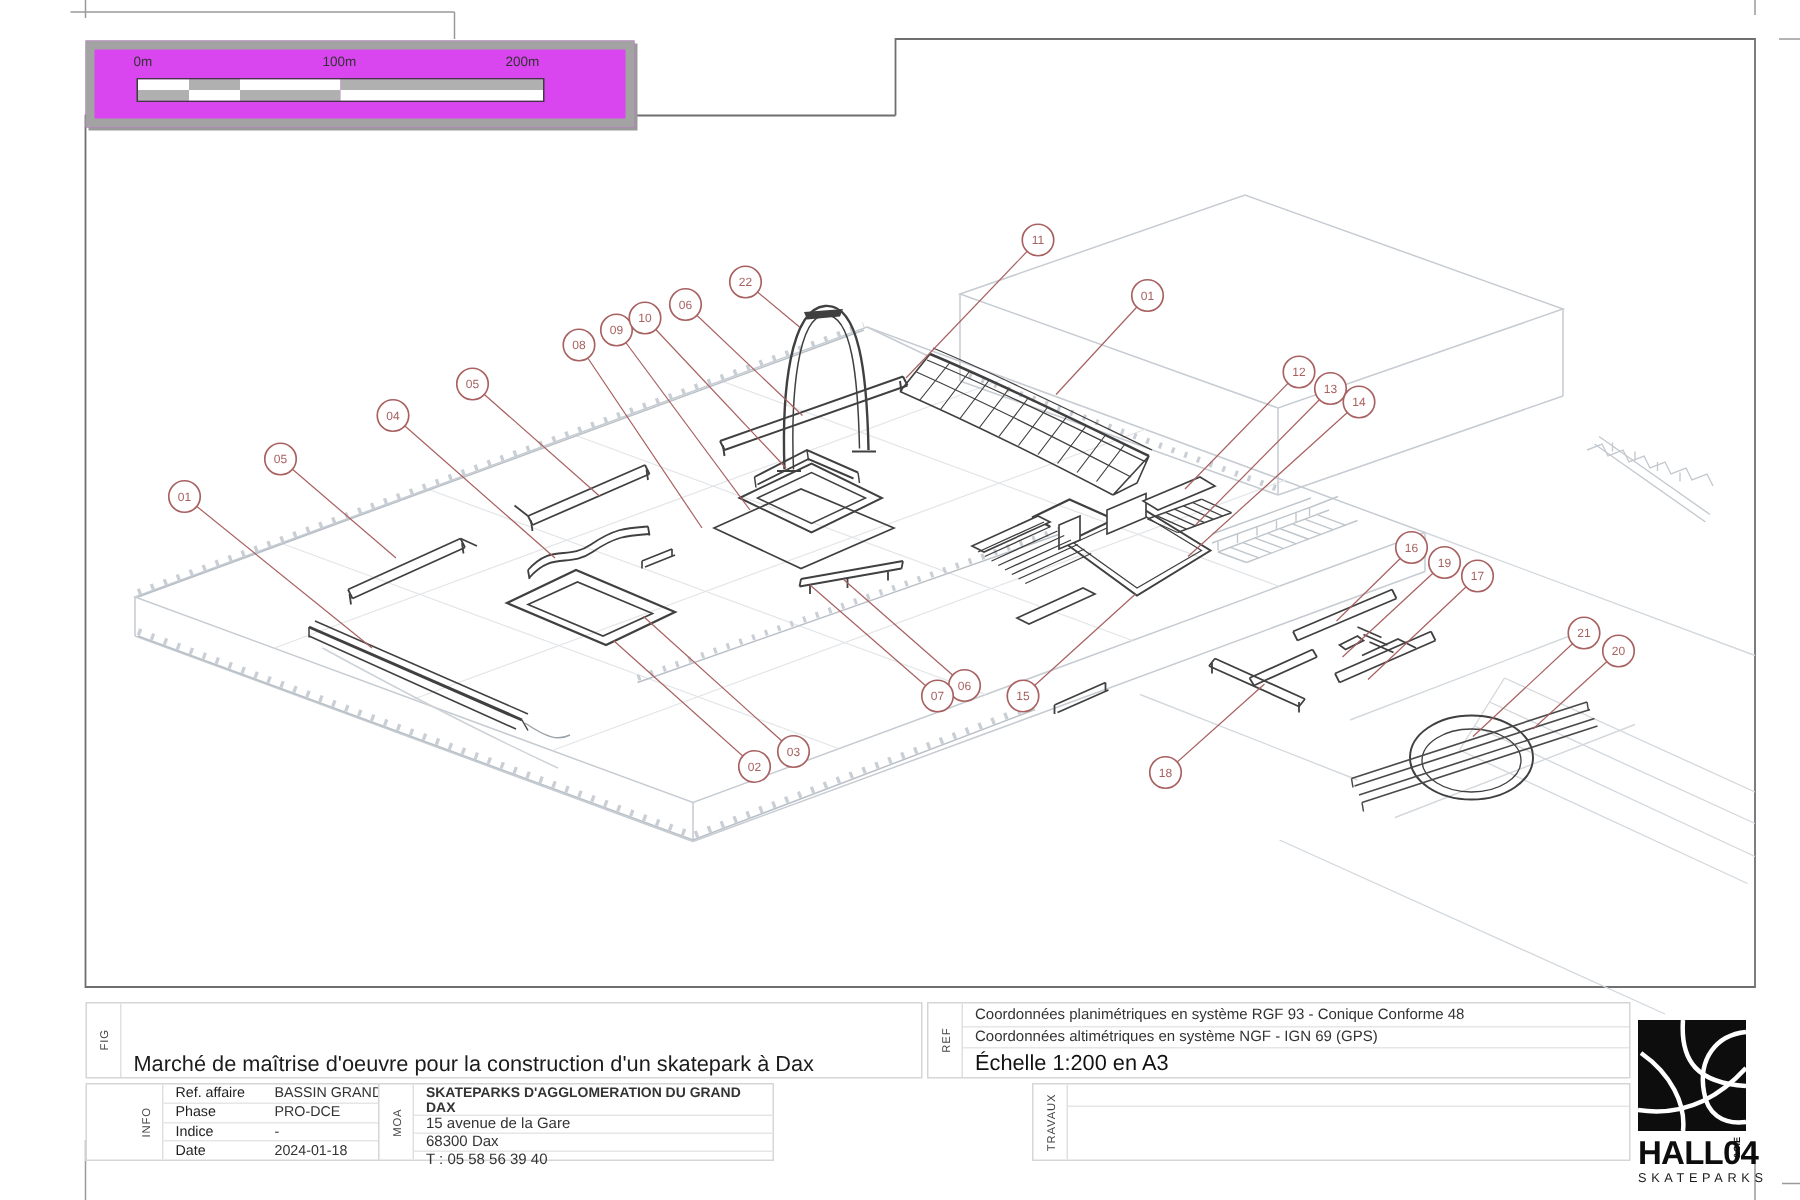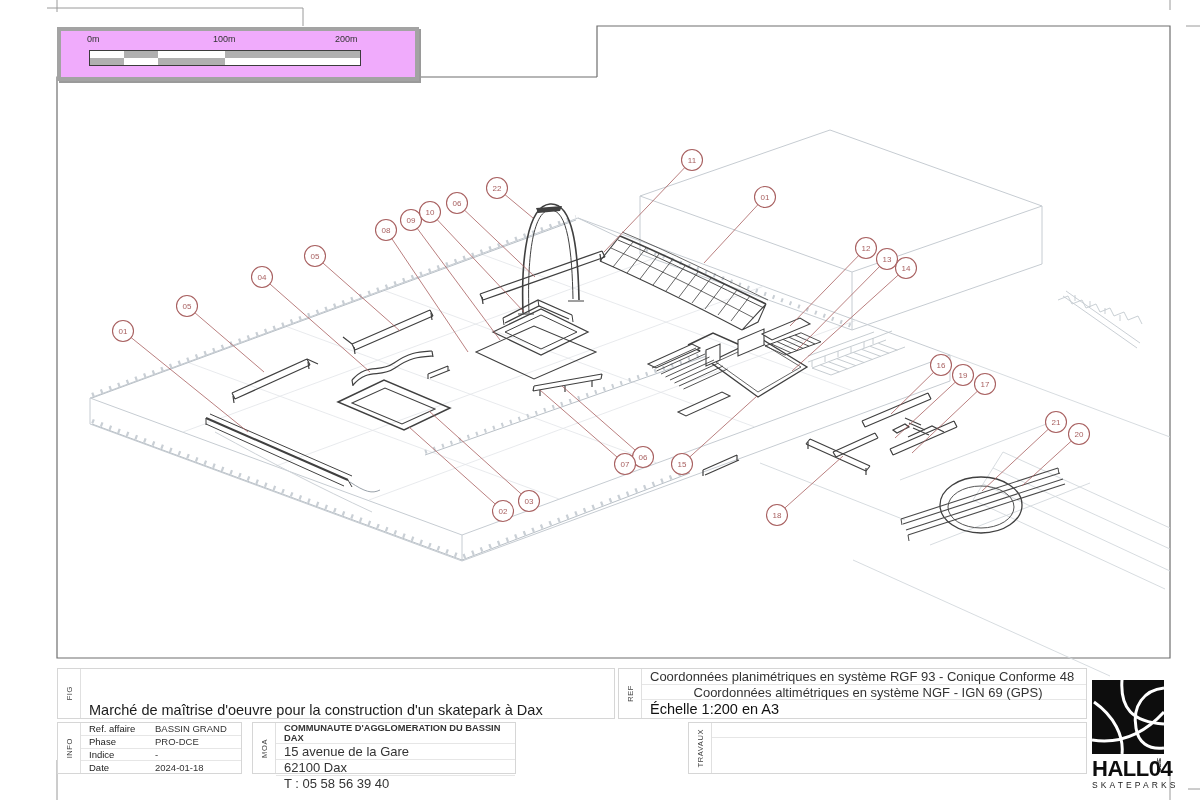--- a/index.html
+++ b/index.html
@@ -1,34 +1,34 @@
 <!DOCTYPE html>
 <html><head>
 <meta charset="utf-8">
 <style>
   html,body{margin:0;padding:0;background:#fff;}
   #sheet{position:relative;width:1200px;height:800px;background:#ffffff;overflow:hidden;
          font-family:"Liberation Sans", sans-serif;color:#222;}
   svg{position:absolute;left:0;top:0;}
   
-  #scalebox{position:absolute;left:57px;top:27px;width:354px;height:46px;background:#f0abfc;
-            border:4px solid #a3a3a3;box-shadow:2px 2px 0 #9a9a9a;}
+  #scalebox{position:absolute;left:57px;top:27px;width:354px;height:46px;background:#d946ef;
+            border:6px solid #a3a3a3;box-shadow:2px 2px 0 #9a9a9a;}
   #scalebox .lab{position:absolute;top:3px;font-size:9px;color:#333;}
   #bar{position:absolute;left:28px;top:19px;width:270px;height:14px;border:1.4px solid #3c3c3c;}
   #bar .seg{position:absolute;height:50%;}
   
   .blk{position:absolute;border:1px solid #d6d6d6;background:#fff;display:flex;}
   .vcell{width:22px;border-right:1px solid #e0e0e0;display:flex;align-items:center;justify-content:center;}
   .vlabel{writing-mode:vertical-rl;transform:rotate(180deg);font-size:7.5px;letter-spacing:.6px;color:#444;}
   .rows{flex:1;display:flex;flex-direction:column;}
   .rows > div{border-bottom:1px solid #e6e6e6;display:flex;align-items:center;padding-left:8px;}
   .rows > div:last-child{border-bottom:none;}
   .t1{font-size:14.5px;color:#1c1c1c;}
   .t2{font-size:14px;color:#1c1c1c;}
-  .small{font-size:13px;color:#333;}
+  .small{font-size:10px;color:#333;}
   .scaleline{font-size:14.5px;font-weight:500;color:#111;}
   .kv .k{width:66px;font-size:9.5px;color:#222;}
   .kv .v{font-size:9.5px;color:#333;}
   .caps{font-weight:700;font-size:9.3px;}
   
   #logo{position:absolute;left:1092px;top:680px;width:76px;height:118px;}
   #logoname{position:absolute;top:76px;left:0;font-size:22px;font-weight:700;letter-spacing:-.5px;color:#0d0d0d;}
   #logocie{position:absolute;top:78px;left:64px;font-size:6px;writing-mode:vertical-rl;transform:rotate(180deg);font-weight:700;color:#0d0d0d;}
   #logosub{position:absolute;top:100px;left:0;font-size:8.5px;letter-spacing:3.1px;color:#1a1a1a;}
 </style>
@@ -331,30 +331,30 @@
 </div>
 
 <div class="blk" style="left:618px;top:668px;width:467px;height:49px;">
   <div class="vcell">
         <span class="vlabel">REF</span>
       </div>
   <div class="rows">
     <div style="height:15px;">
           <span class="small">Coordonnées planimétriques en système RGF 93 - Conique Conforme 48</span>
         </div>
-    <div style="height:14px;justify-content:center;">
+    <div style="height:14px;">
           <span class="small">Coordonnées altimétriques en système NGF - IGN 69 (GPS)</span>
         </div>
     <div style="height:19px;">
           <span class="scaleline">Échelle 1:200 en A3</span>
         </div>
   </div>
 </div>
 
-<div class="blk" style="left:57px;top:722px;width:183px;height:50px;">
+<div class="blk" style="left:57px;top:722px;width:183px;height:50px;padding-left:28px;">
   <div class="vcell">
         <span class="vlabel">INFO</span>
       </div>
   <div class="rows kv">
     <div style="flex:1">
           <span class="k">Ref. affaire</span>
           <span class="v">BASSIN GRAND</span>
         </div>
     <div style="flex:1">
           <span class="k">Phase</span>
@@ -370,27 +370,27 @@
         </div>
   </div>
 </div>
 
 <div class="blk" style="left:252px;top:722px;width:262px;height:50px;">
   <div class="vcell">
         <span class="vlabel">MOA</span>
       </div>
   <div class="rows">
     <div style="flex:1">
-          <span class="small caps">COMMUNAUTE D'AGGLOMERATION DU BASSIN DAX</span>
+          <span class="small caps">SKATEPARKS D'AGGLOMERATION DU GRAND DAX</span>
         </div>
     <div style="flex:1">
           <span class="small">15 avenue de la Gare</span>
         </div>
     <div style="flex:1">
-          <span class="small">62100 Dax</span>
+          <span class="small">68300 Dax</span>
         </div>
     <div style="flex:1">
           <span class="small">T : 05 58 56 39 40</span>
         </div>
   </div>
 </div>
 
 
 <div class="blk" style="left:688px;top:722px;width:397px;height:50px;">
   <div class="vcell">

